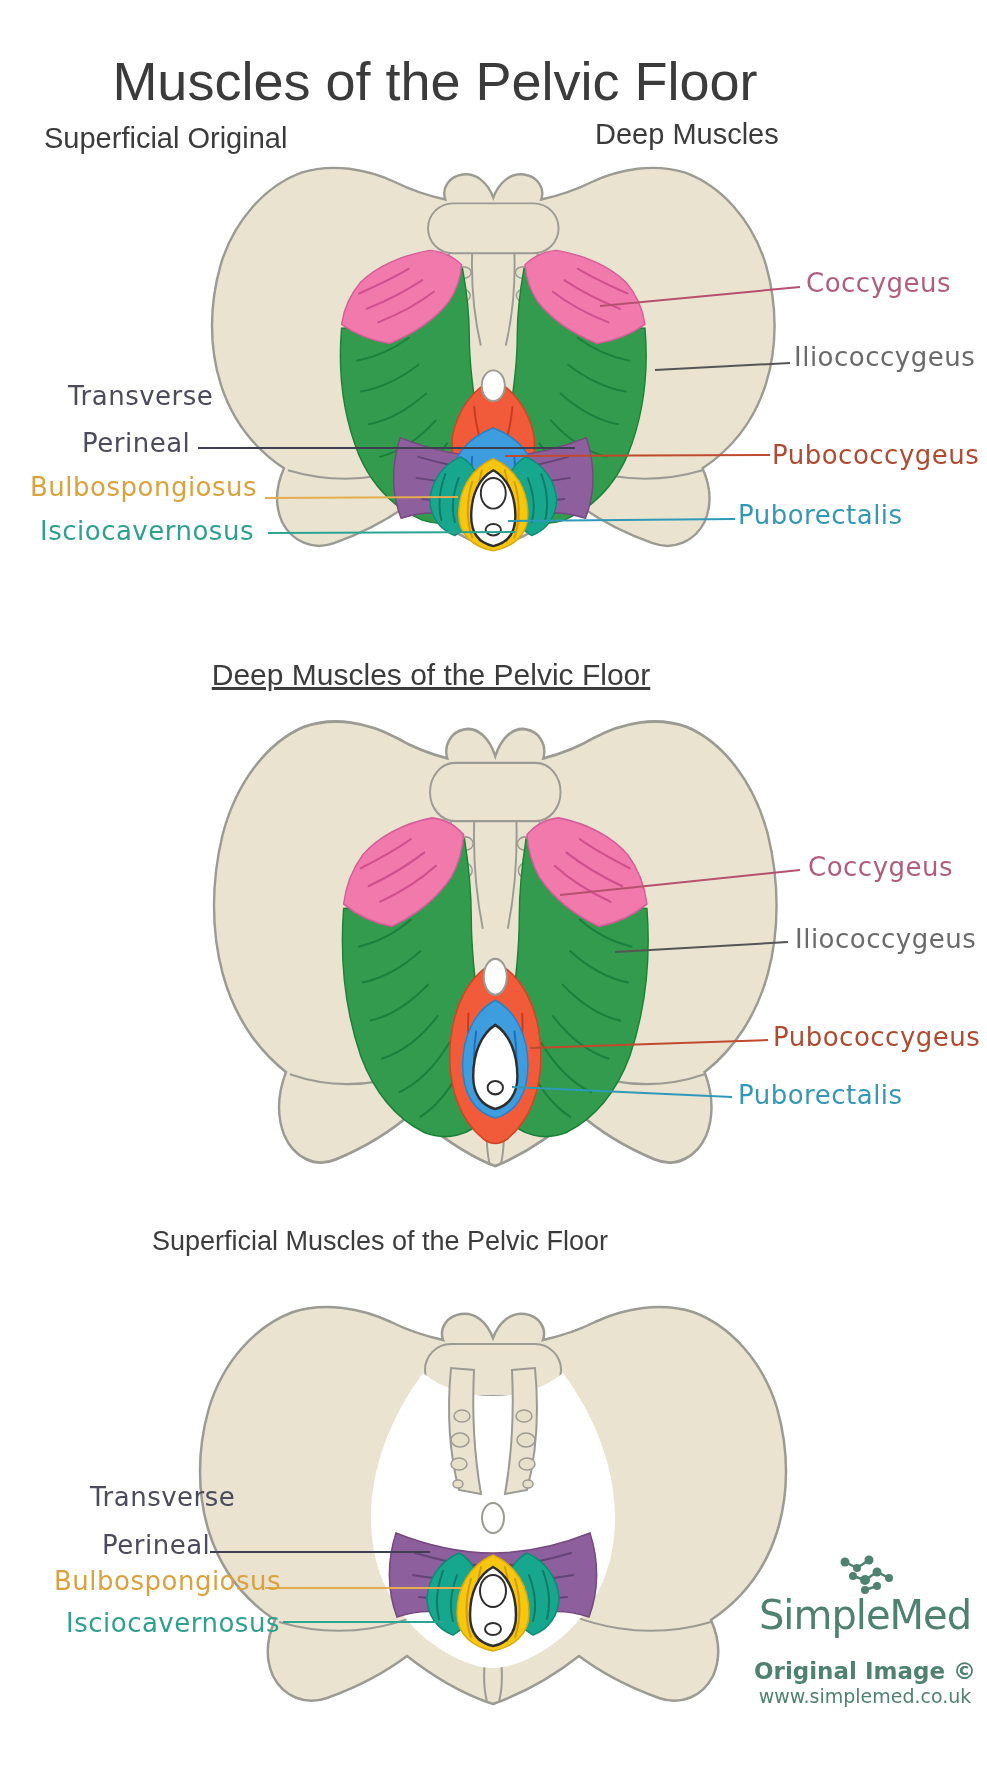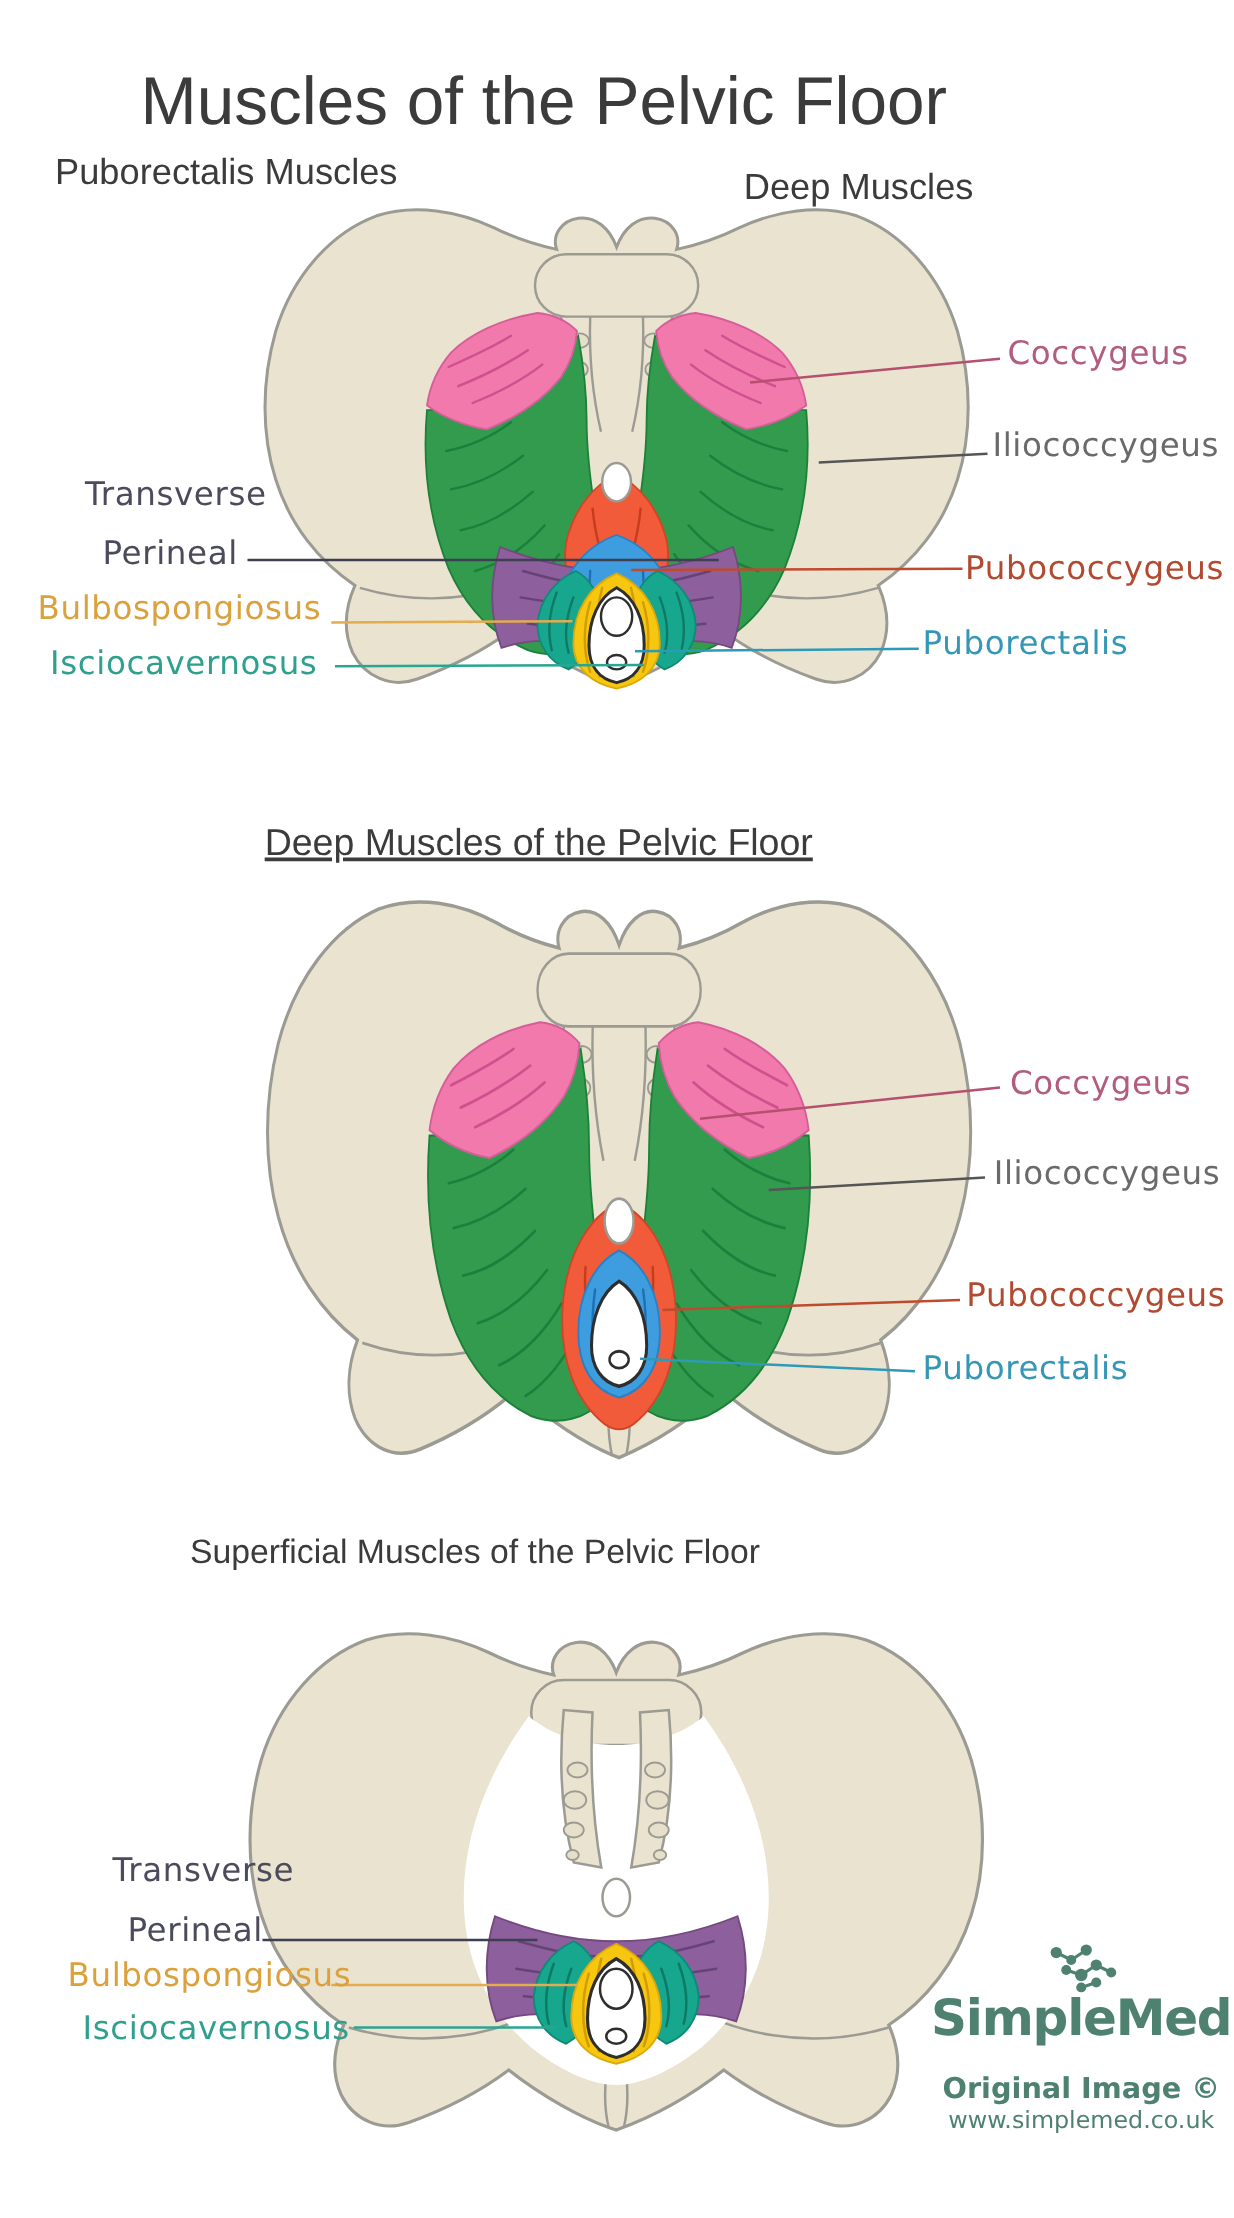--- a/index.html
+++ b/index.html
@@ -7,21 +7,21 @@
           font-family:"DejaVu Sans",sans-serif;}
   .abs{position:absolute;}
   .heading{font-family:"Liberation Sans",sans-serif;white-space:nowrap;}
   .title{font-size:54px;letter-spacing:0px;}
   .sub{font-size:29px;}
   .mid-head{font-size:30px;text-decoration:underline;}
   .bot-head{font-size:27px;}
   .center{text-align:center;}
   .mlabel{font-size:26px;white-space:nowrap;letter-spacing:0.5px;}
   .brand-box{display:flex;flex-direction:column;align-items:center;line-height:1.05;}
-  .brand-name{font-size:40px;font-weight:bold;letter-spacing:-1px;}
+  .brand-name{font-size:40px;font-weight:normal;letter-spacing:-1px;}
   .brand-tag{font-size:23px;font-weight:bold;margin-top:2px;}
   .brand-site{font-size:19px;margin-top:4px;}
   svg{display:block;}
 </style>
 </head>
 <body>
 
 <div id="canvas">
 
   <svg width="0" height="0" style="position:absolute" aria-hidden="true">
@@ -149,22 +149,22 @@
             <ellipse cx="351" cy="162" rx="9" ry="7"></ellipse>
           <ellipse cx="352" cy="186" rx="8" ry="6"></ellipse>
             <ellipse cx="353" cy="206" rx="5" ry="4"></ellipse>
         </g>
         <ellipse cx="318" cy="240" rx="11" ry="15" fill="#ffffff" stroke-width="2" stroke="#9b9b93"></ellipse>
       </g>
     </defs>
   </svg>
 
   <div class="abs heading title center" style="left: 0px; width: 870px; top: 50px; color: rgb(59, 59, 59);">Muscles of the Pelvic Floor</div>
-  <div class="abs heading sub" style="left: 44px; top: 122px; color: rgb(59, 59, 59);">Puborectalis Muscles</div>
-  <div class="abs heading sub" style="left: 595px; top: 134px; color: rgb(59, 59, 59);">Deep Muscles</div>
+  <div class="abs heading sub" style="left: 44px; top: 122px; color: rgb(59, 59, 59);">Superficial Original</div>
+  <div class="abs heading sub" style="left: 595px; top: 118px; color: rgb(59, 59, 59);">Deep Muscles</div>
 
   <svg class="abs" style="left:0;top:145px;" width="987" height="420" viewBox="0 0 987 420">
     <g transform="translate(188,-5) scale(0.96)">
       <use href="#pelvis"></use>
       <use href="#deep-base"></use>
       <use href="#pc-short"></use>
       <use href="#m-purple"></use>
       <use href="#pr-ring"></use>
       <use href="#m-teal"></use>
       <use href="#m-yellow"></use>

